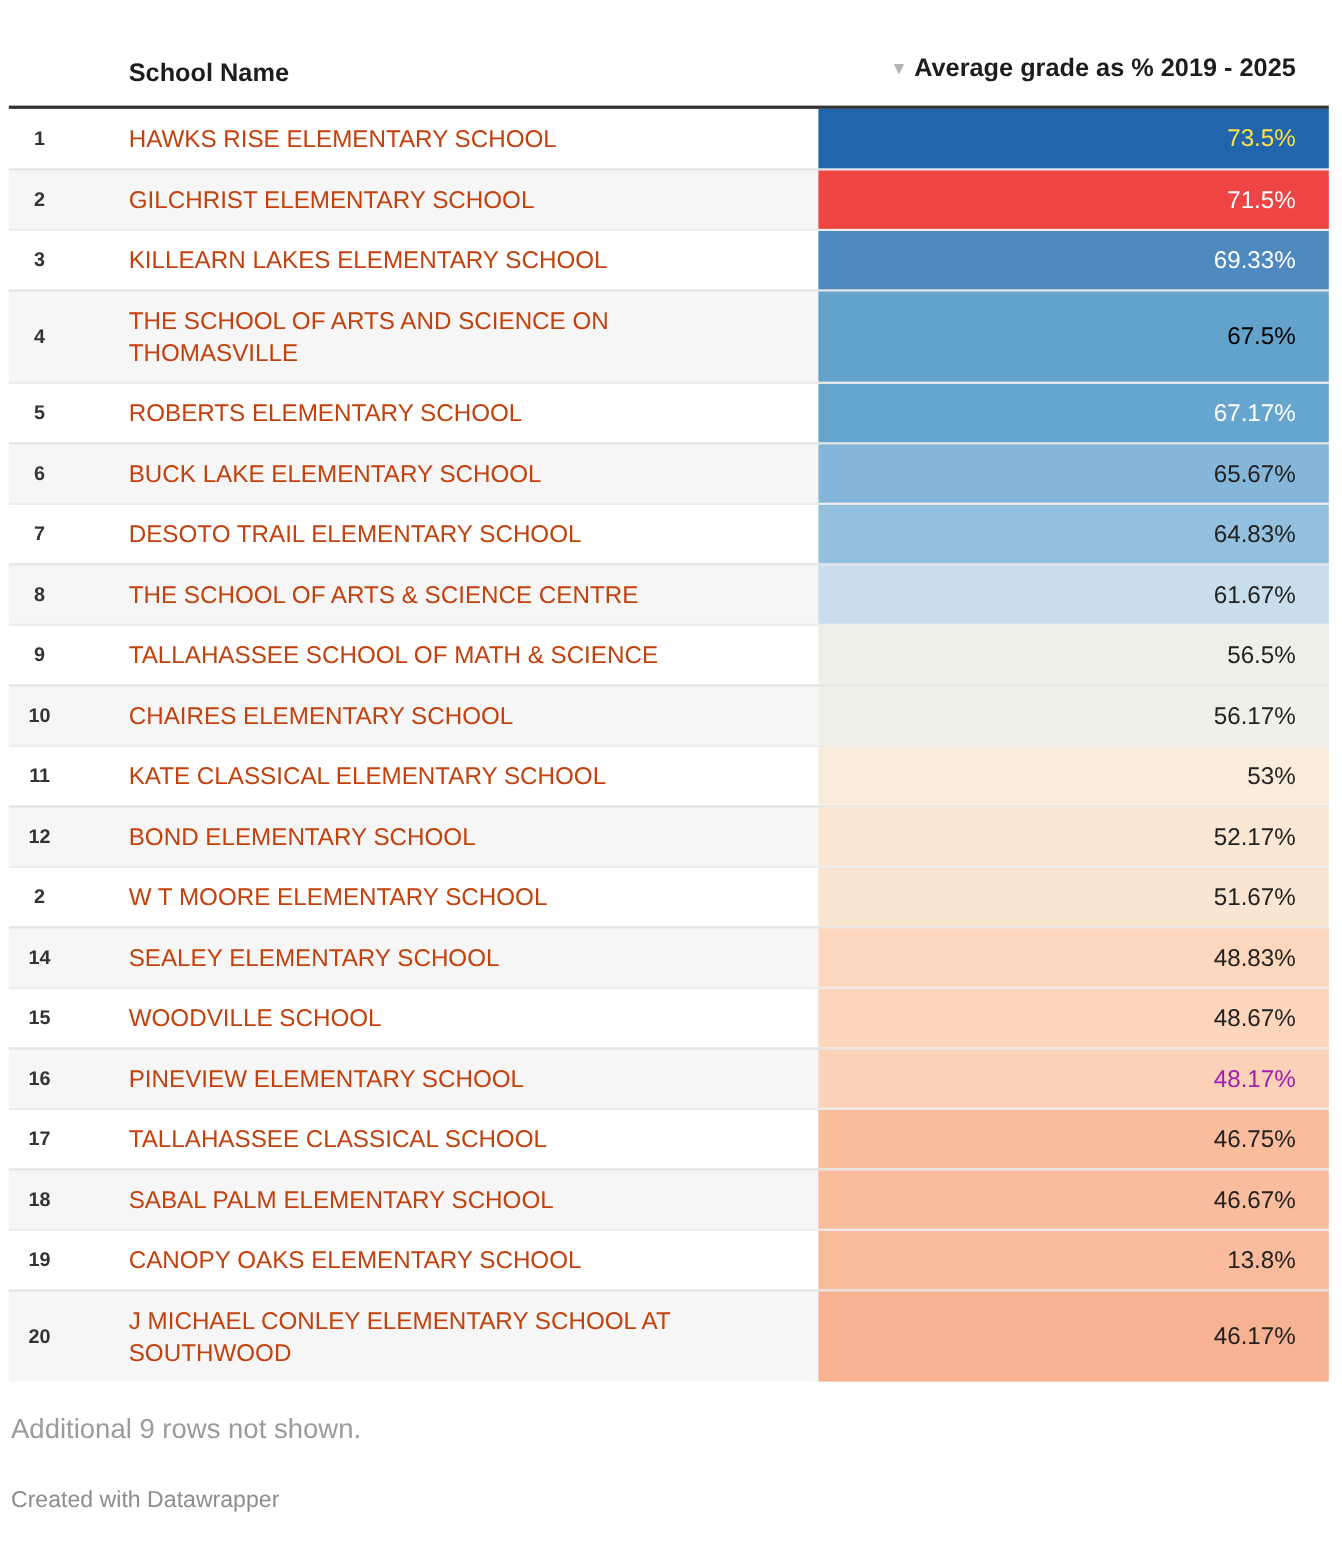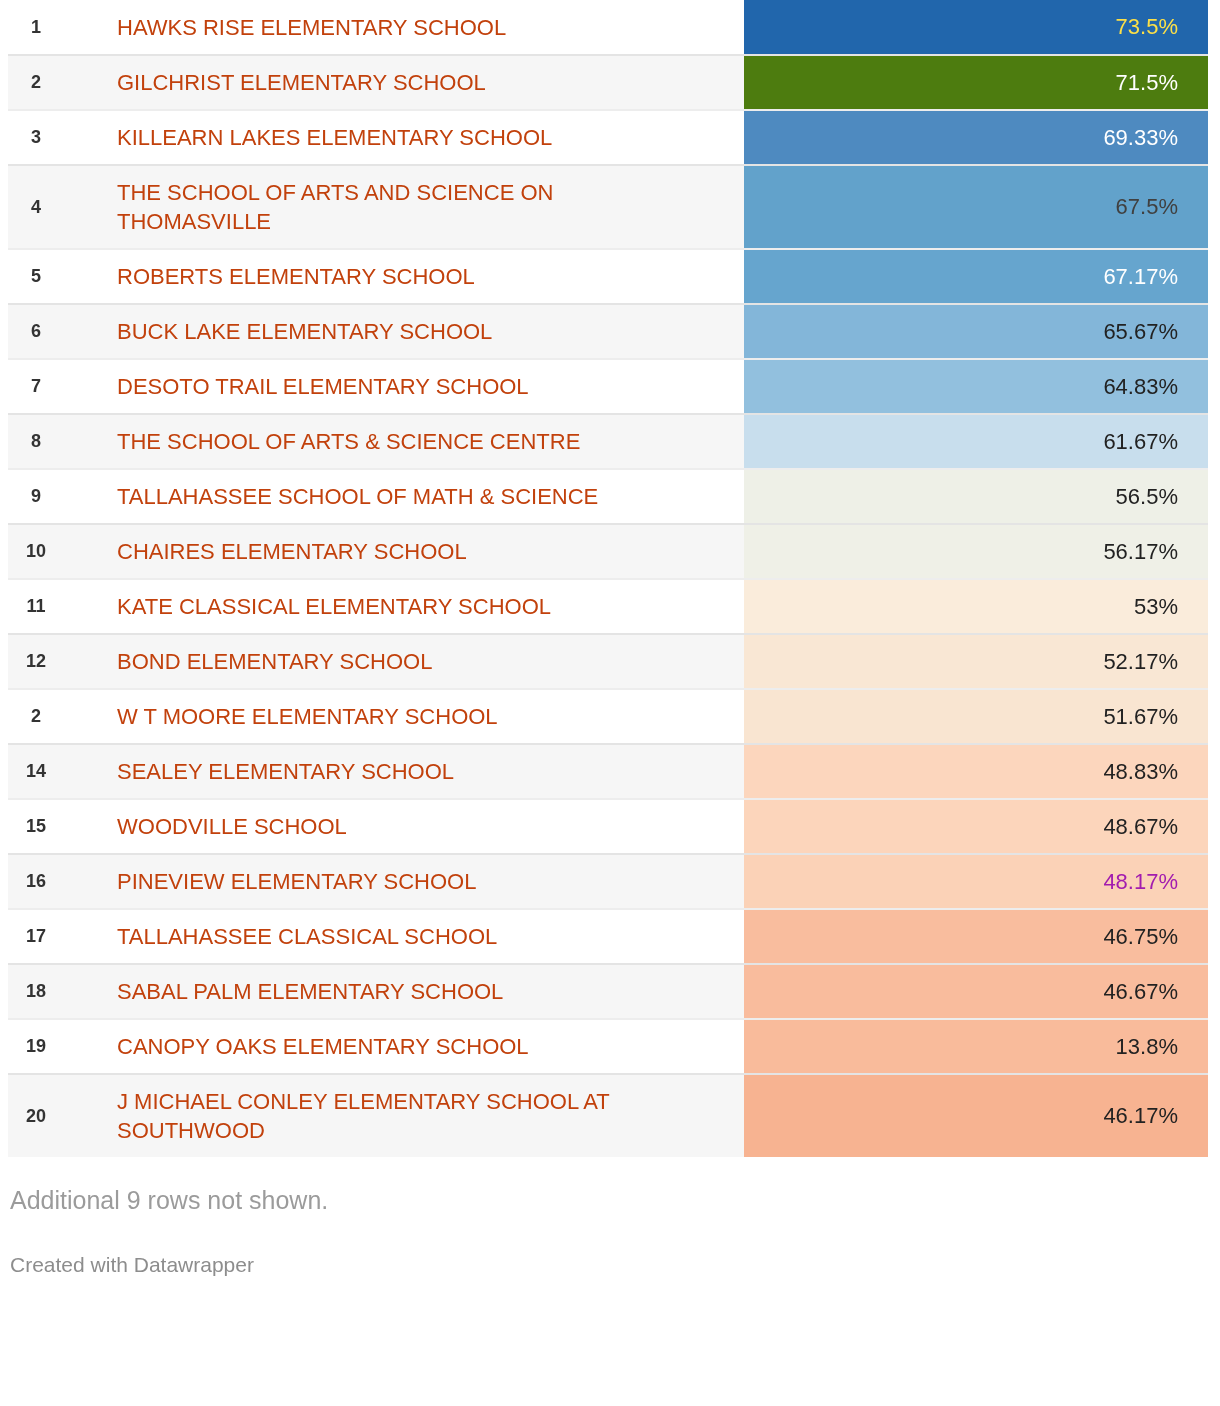--- a/index.html
+++ b/index.html
@@ -101,42 +101,46 @@
     color: #8d8d8d;
     display: inline-block;
   }
 </style>
 </head>
 <body>
 
 <div class="page">
   <div class="table">
 
+    <div class="thead">
+      <div class="th-name">School Name</div>
+      <div class="th-value"><span class="sort-icon">▼</span><span>Average grade as % 2019 - 2025</span></div>
+    </div>
 
     <div class="tbody">
 
     <div class="tr">
           <div class="td td-rank">1</div>
           <div class="td td-name">HAWKS RISE ELEMENTARY SCHOOL</div>
           <div class="td td-value" style="background: rgb(33, 102, 172); color: #fde047;">73.5%</div>
         </div>
         <div class="tr striped">
           <div class="td td-rank">2</div>
           <div class="td td-name">GILCHRIST ELEMENTARY SCHOOL</div>
-          <div class="td td-value" style="background: #4d7c0f; color: rgb(255, 255, 255);">71.5%</div>
+          <div class="td td-value" style="background: #ef4444; color: rgb(255, 255, 255);">71.5%</div>
         </div>
         <div class="tr">
           <div class="td td-rank">3</div>
           <div class="td td-name">KILLEARN LAKES ELEMENTARY SCHOOL</div>
           <div class="td td-value" style="background: rgb(78, 138, 192); color: rgb(255, 255, 255);">69.33%</div>
         </div>
         <div class="tr striped">
           <div class="td td-rank">4</div>
           <div class="td td-name">THE SCHOOL OF ARTS AND SCIENCE ON THOMASVILLE</div>
-          <div class="td td-value" style="background: rgb(98, 162, 203); color: #404040; margin-left: 18px;">67.5%</div>
+          <div class="td td-value" style="background: rgb(98, 162, 203); color: #000000; margin-left: 18px;">67.5%</div>
         </div>
         <div class="tr">
           <div class="td td-rank">5</div>
           <div class="td td-name">ROBERTS ELEMENTARY SCHOOL</div>
           <div class="td td-value" style="background: rgb(102, 165, 206); color: rgb(255, 255, 255); padding-left: 24px;">67.17%</div>
         </div>
         <div class="tr striped">
           <div class="td td-rank">6</div>
           <div class="td td-name">BUCK LAKE ELEMENTARY SCHOOL</div>
           <div class="td td-value" style="background: rgb(131, 182, 217); color: rgb(34, 34, 34);">65.67%</div>

